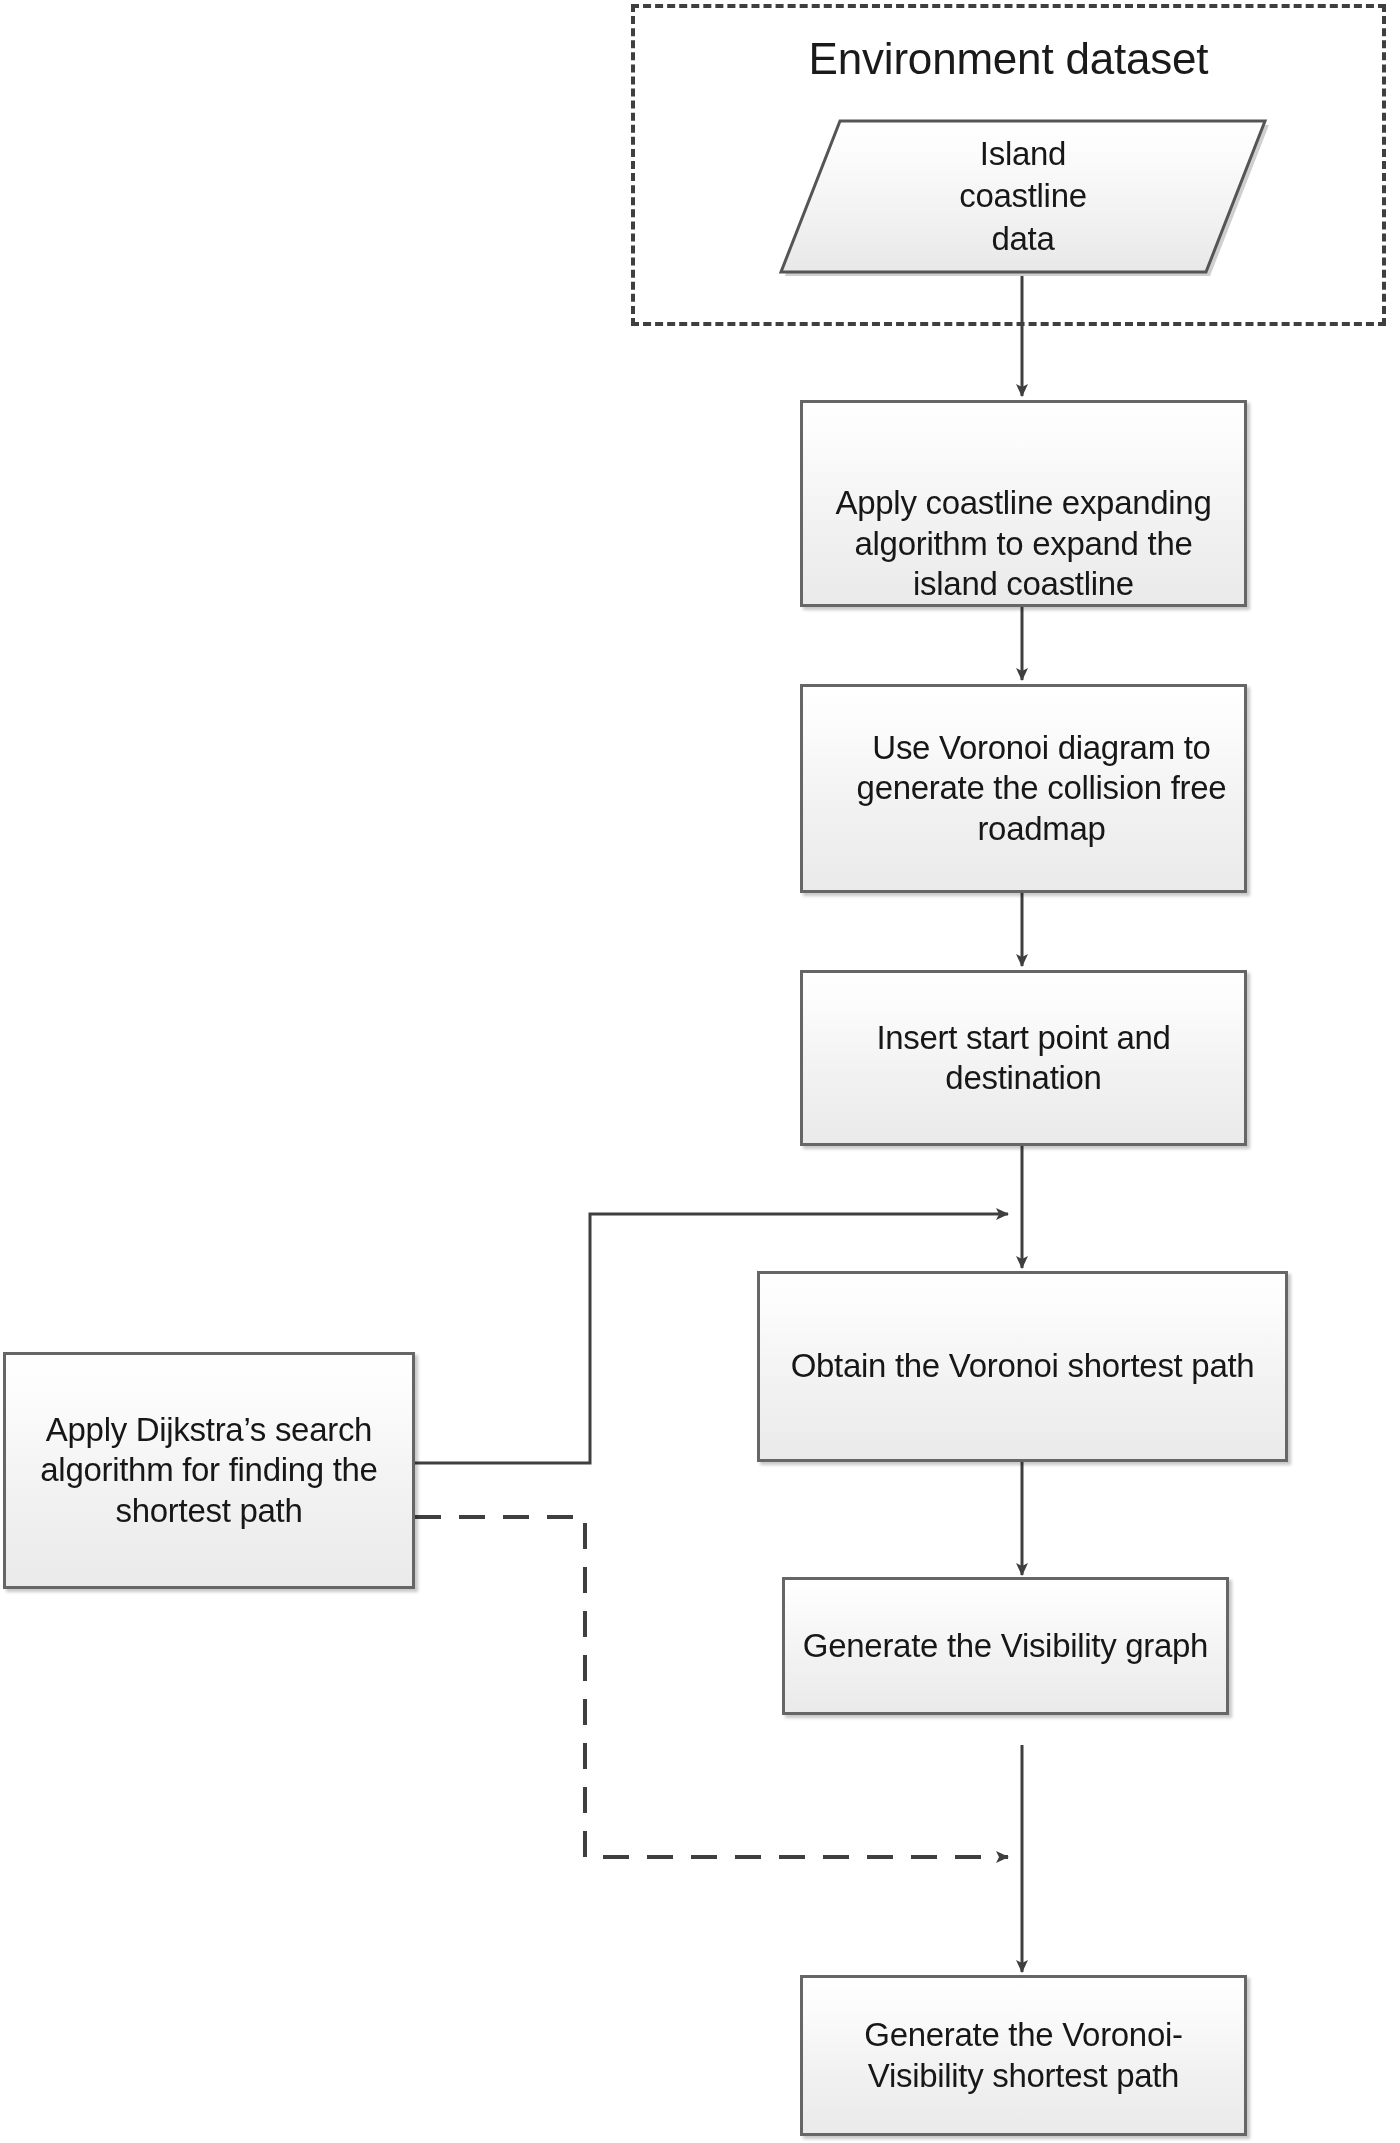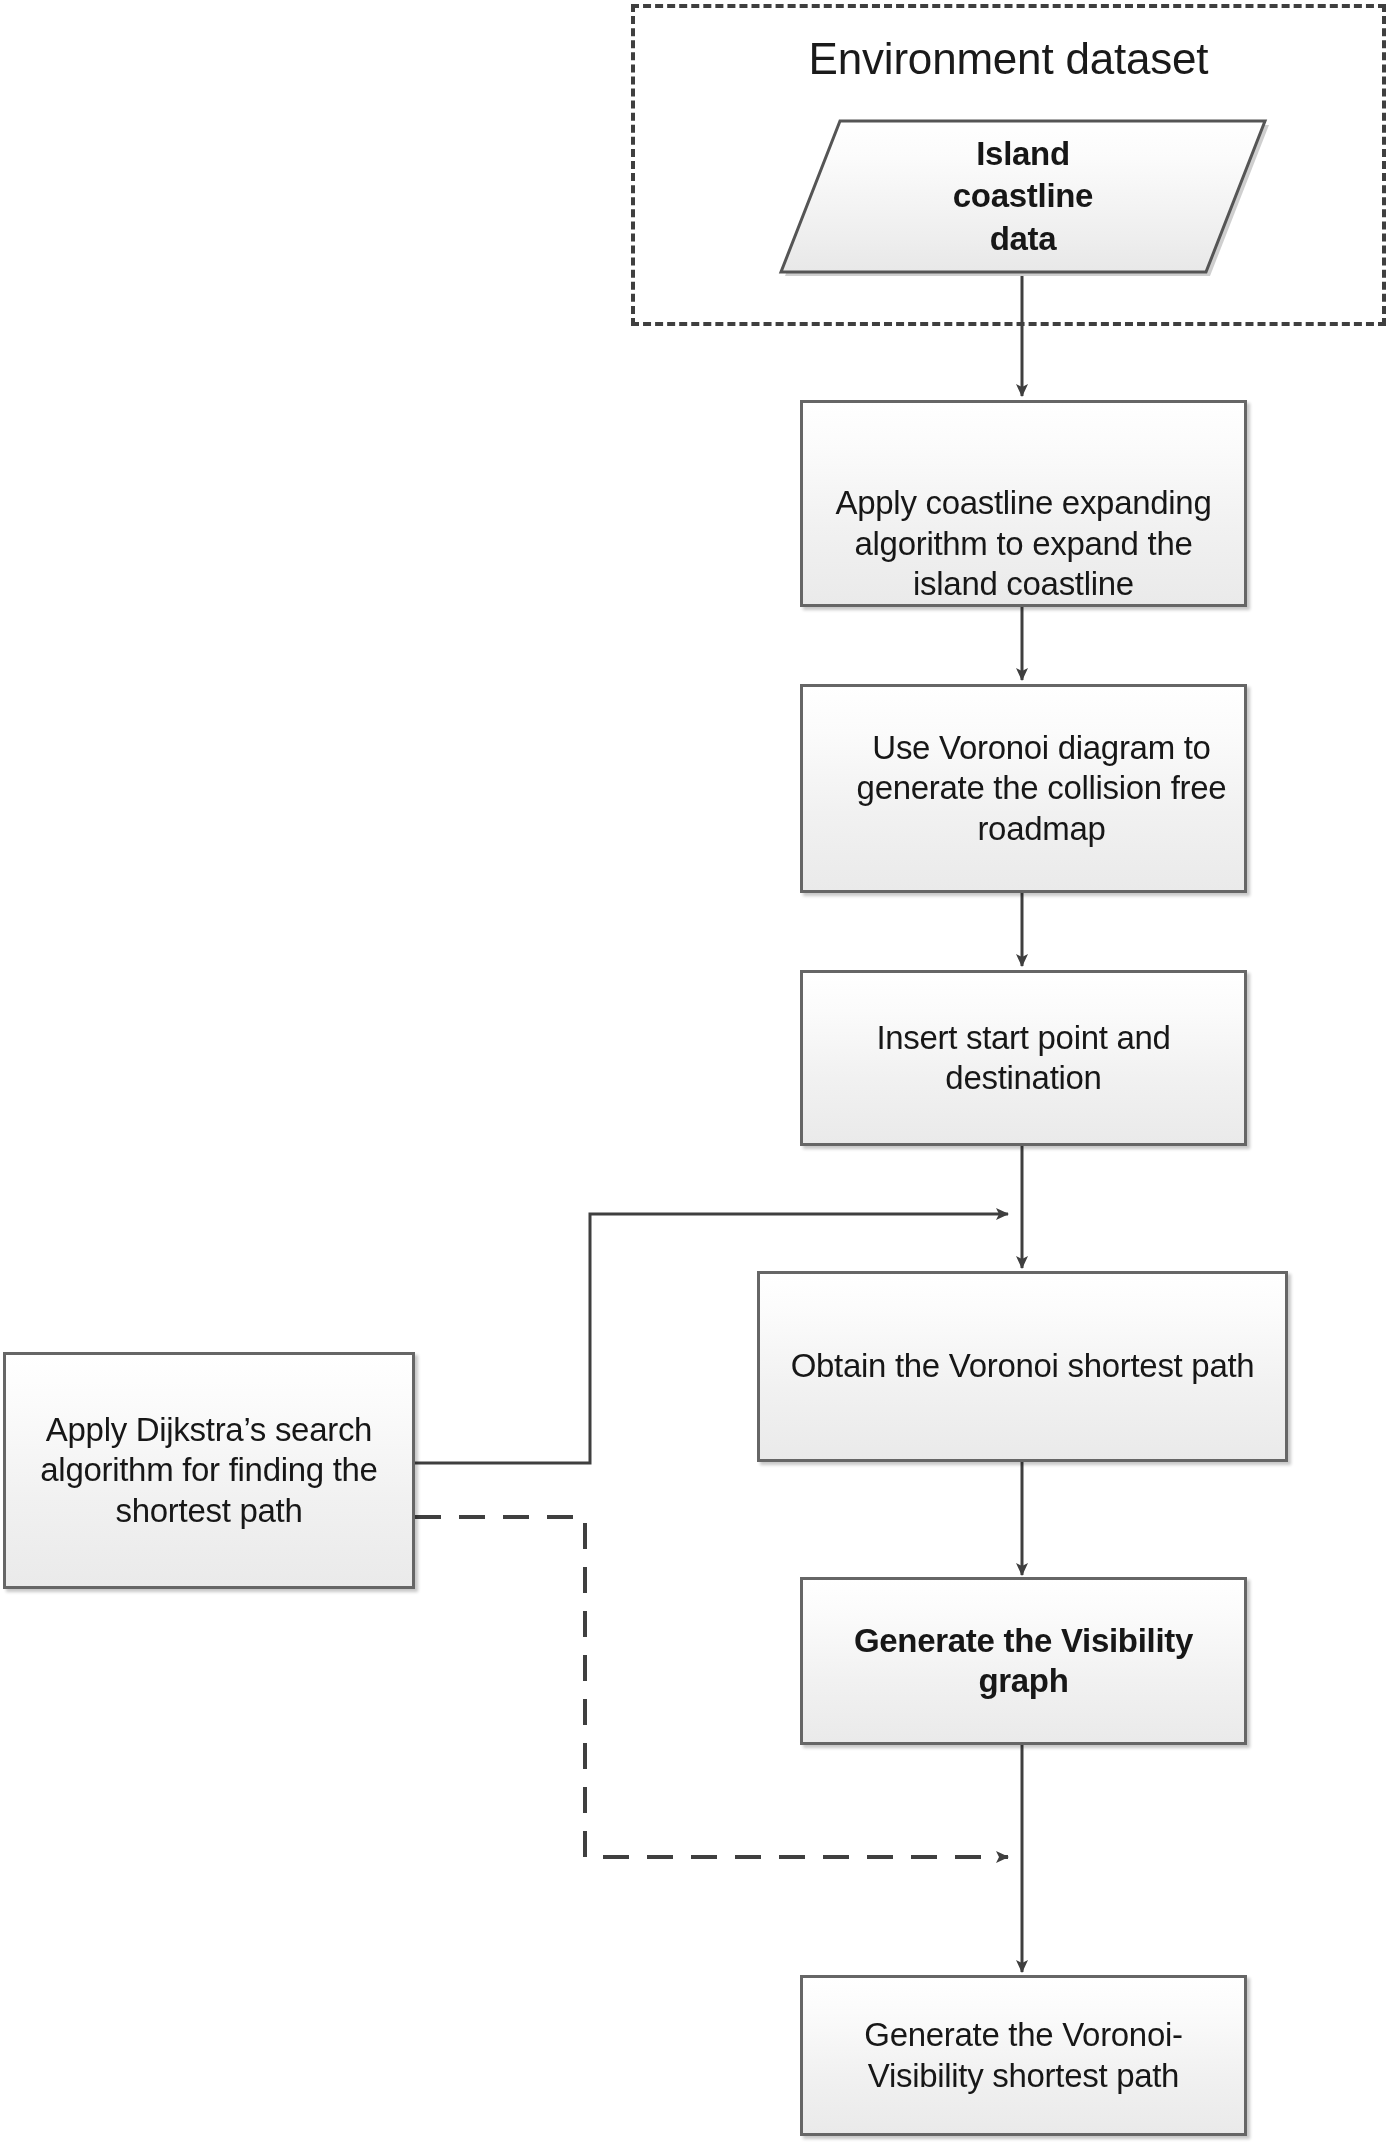--- a/index.html
+++ b/index.html
@@ -69,21 +69,20 @@
     color: #171717;
     padding: 0 10px;
     box-sizing: border-box;
     letter-spacing: -0.3px;
   }
 
   
   .data-node {
     position: absolute;
     z-index: 3;
-    font-weight: bold;
   }
   .data-node svg {
     position: absolute;
     left: 0;
     top: 0;
     overflow: visible;
   }
   .data-node .node-label {
     position: absolute;
     left: 0;
@@ -171,21 +170,21 @@
   </div>
 
   <div class="node" style="left:3px; top:1352px; width:412px; height:237px;">
     <span class="node-label">Apply Dijkstra’s search algorithm for finding the shortest path</span>
   </div>
 
   <div class="node" style="left:757px; top:1271px; width:531px; height:191px;justify-content:center;">
     <span class="node-label">Obtain the Voronoi shortest path</span>
   </div>
 
-  <div class="node" style="left:800px; top:1577px; width:447px; height:168px;font-weight:bold;">
+  <div class="node" style="left:782px; top:1577px; width:447px; height:138px;">
     <span class="node-label">Generate the Visibility graph</span>
   </div>
 
   <div class="node" style="left:800px; top:1975px; width:447px; height:161px;">
     <span class="node-label">Generate the Voronoi-Visibility shortest path</span>
   </div>
 
 </div>
 
 </body></html>

